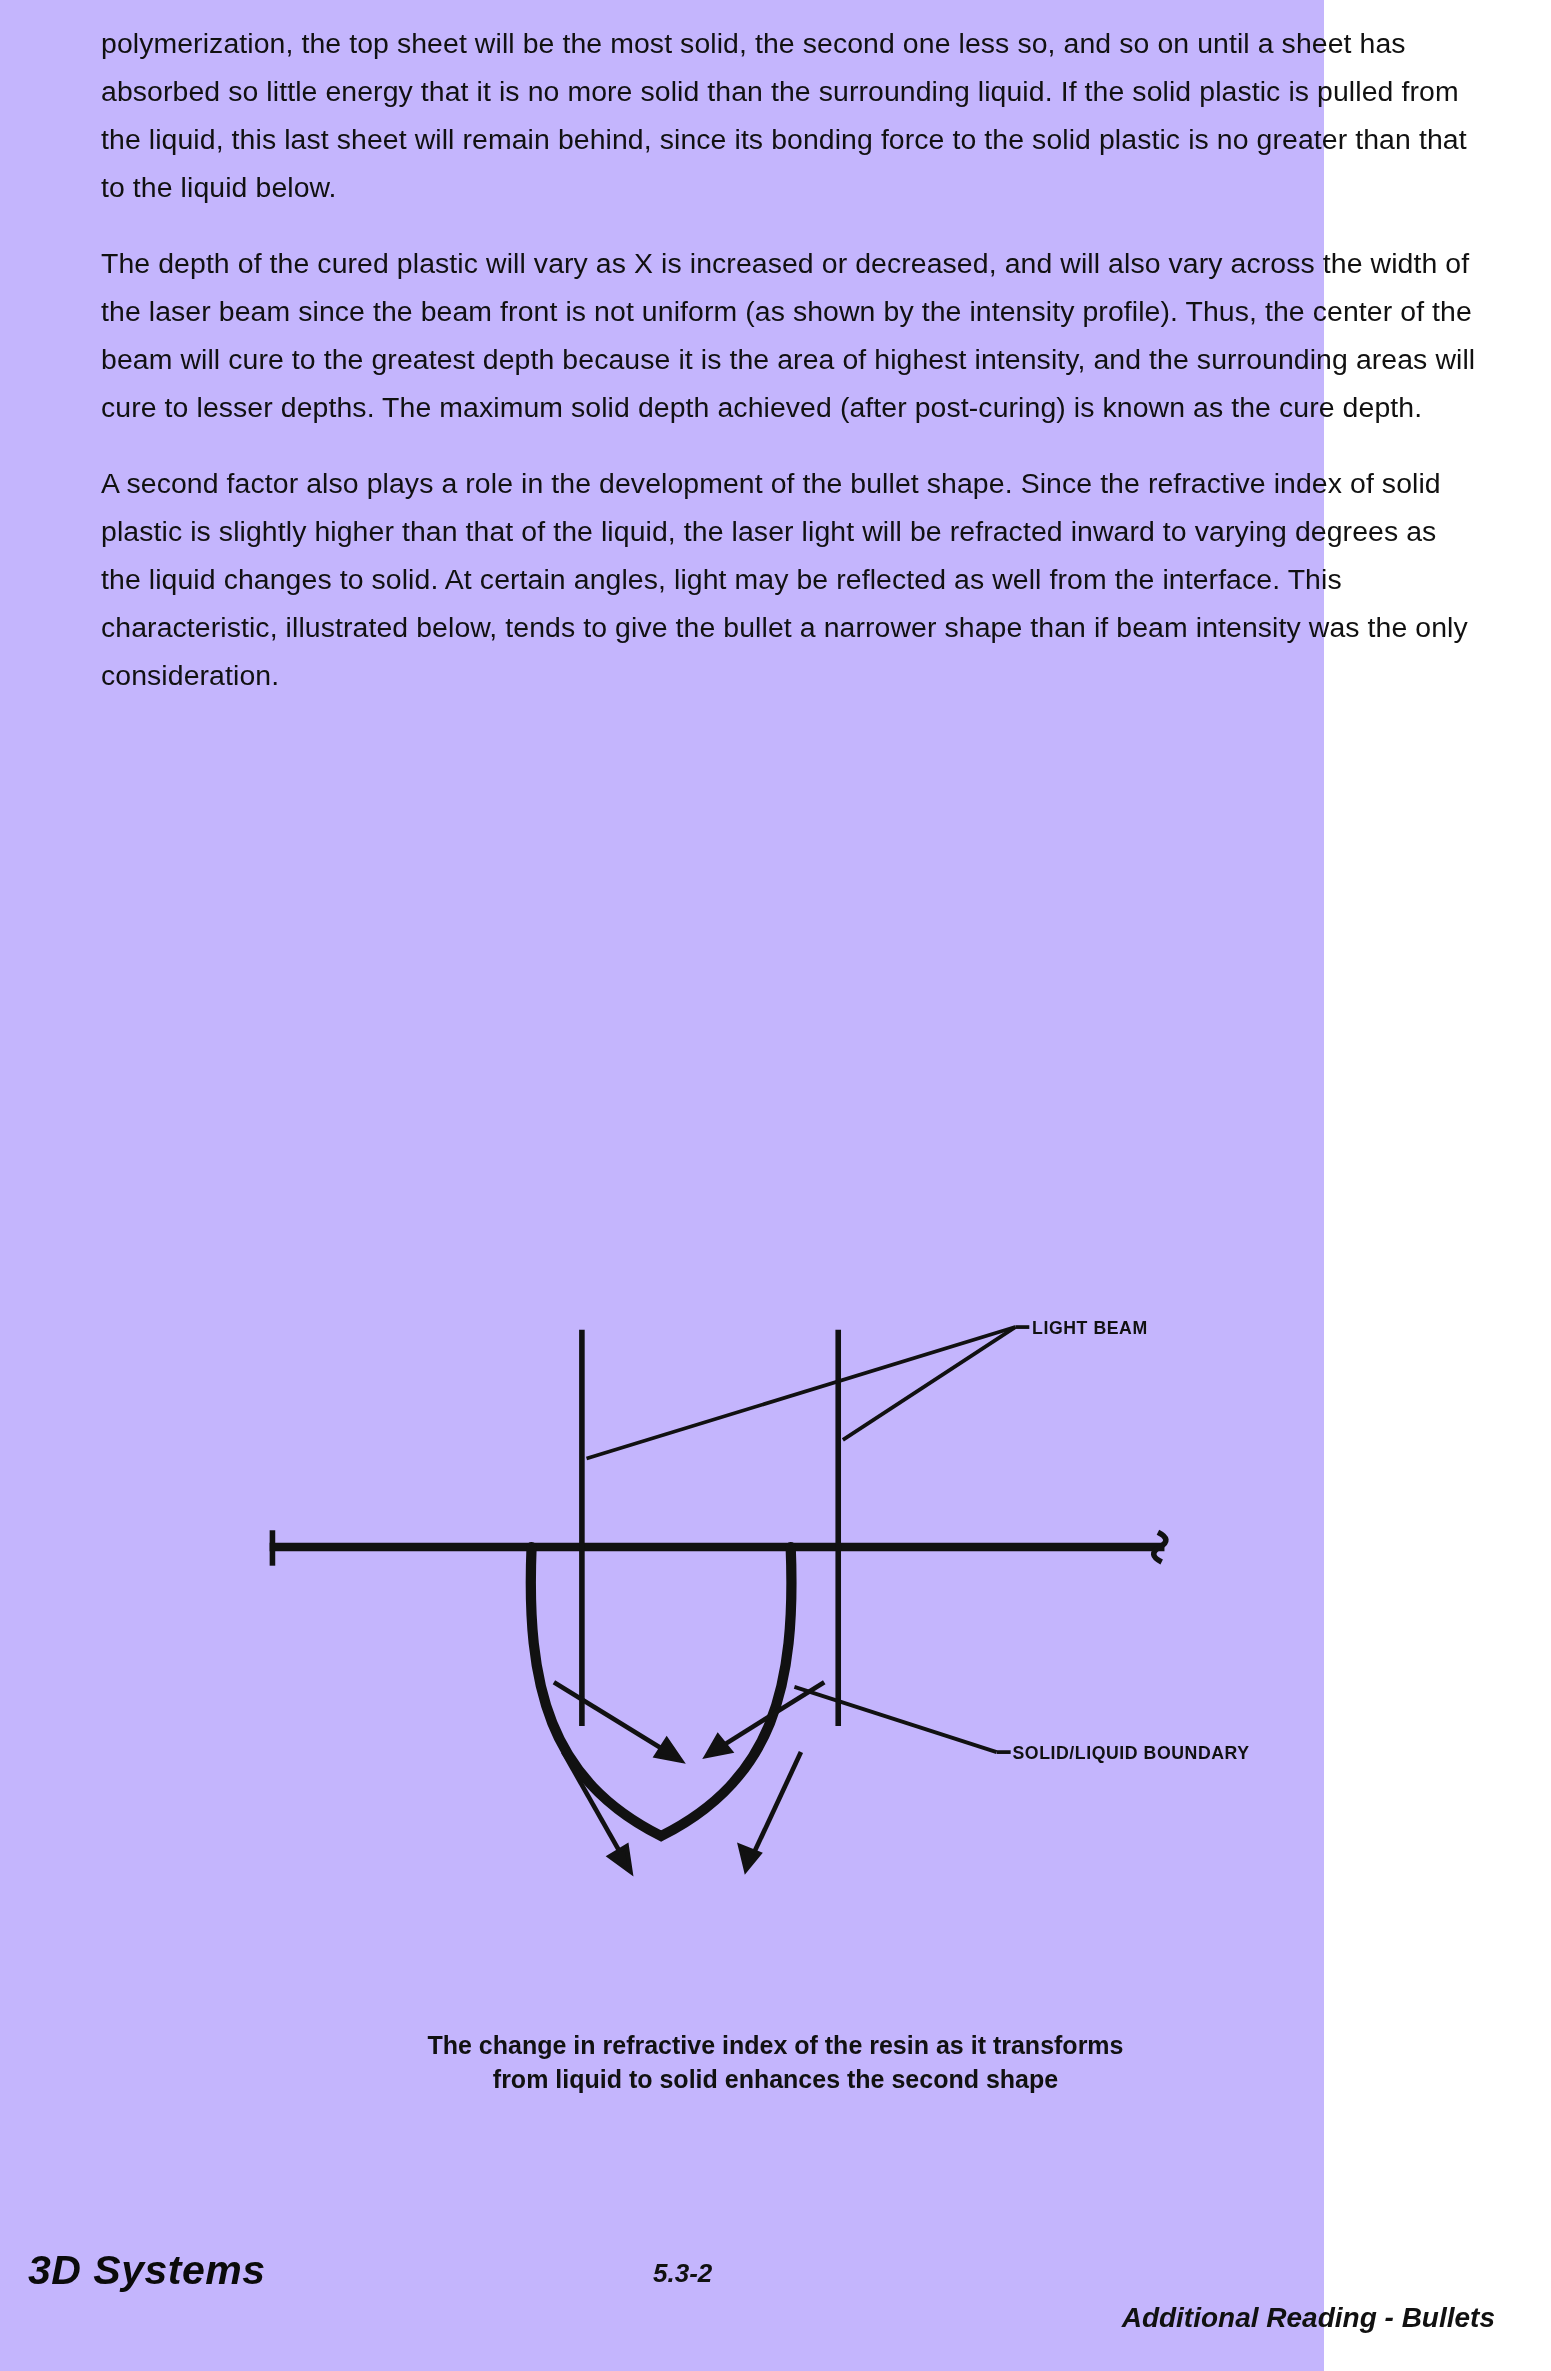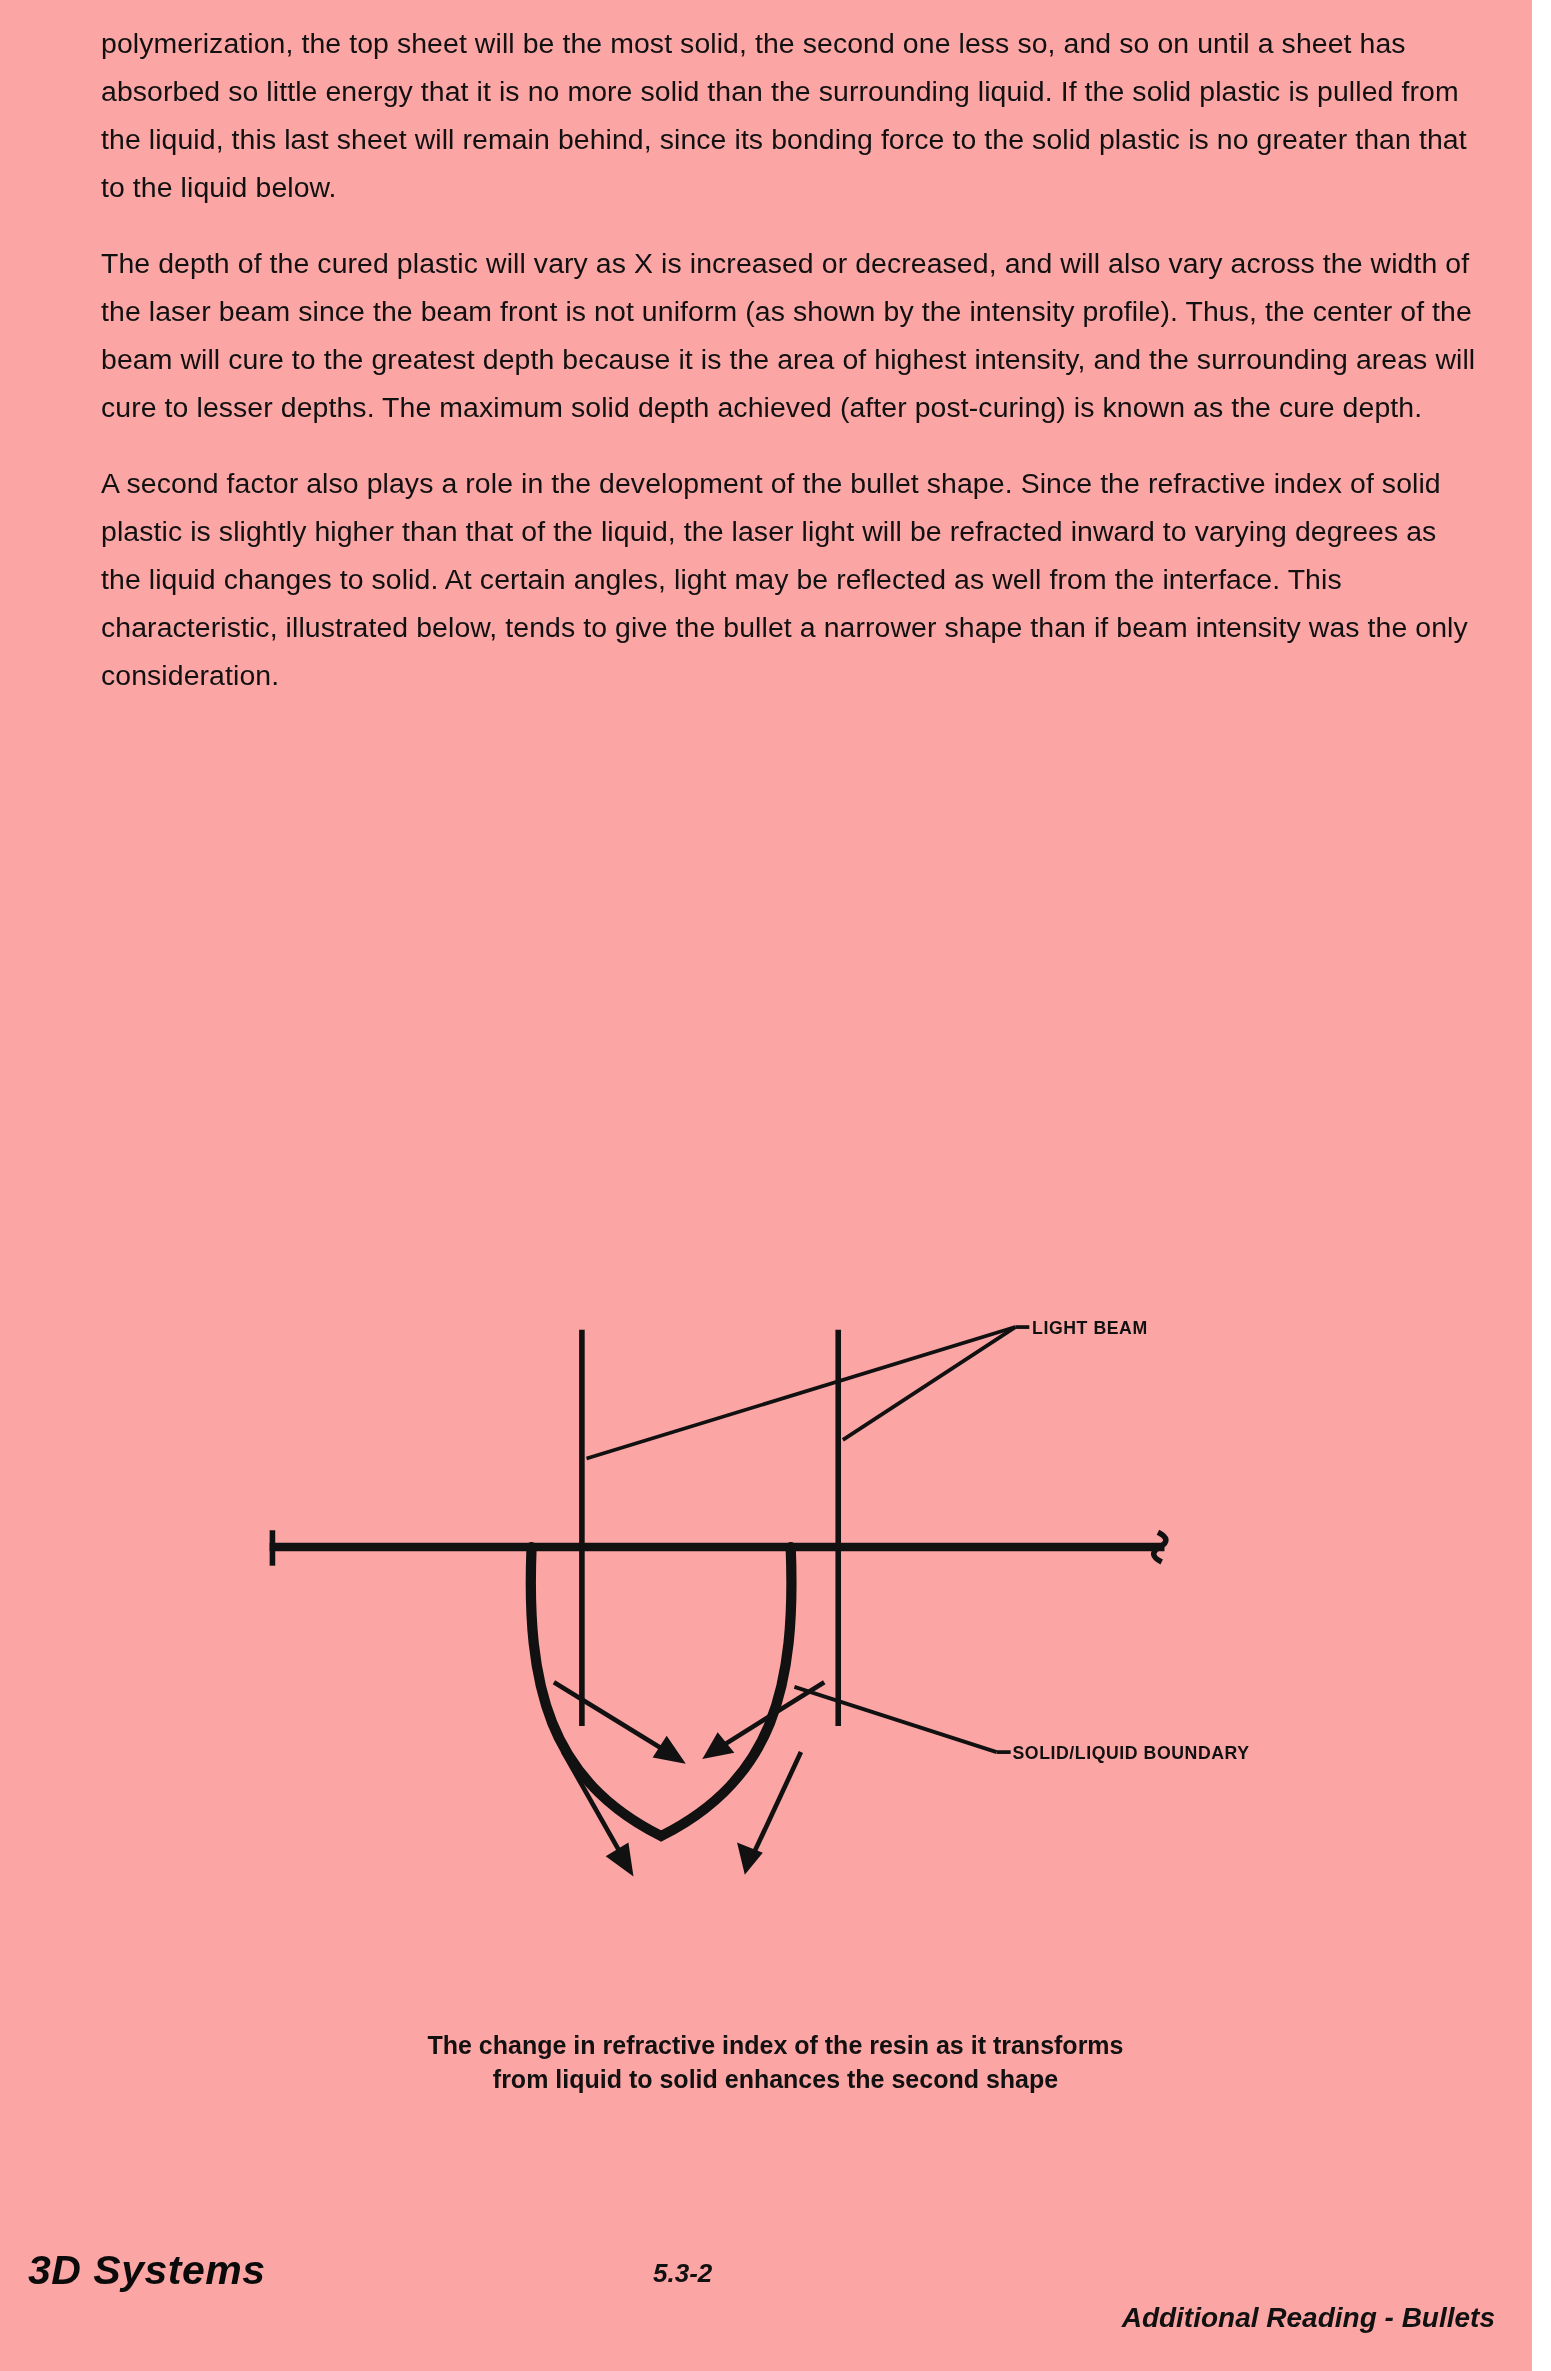--- a/index.html
+++ b/index.html
@@ -11,23 +11,23 @@
     width: 1551px;
     height: 2372px;
     position: relative;
     font-family: "Liberation Sans", sans-serif;
     color: #0a0a0a;
     overflow: hidden;
   }
   .page {
     position: absolute;
     left: 0; top: 0;
-    width: 1532px;
+    width: 1324px;
     height: 2372px;
-    background: #fca5a5;
+    background: #c4b5fd;
   }
   .body-text {
     position: absolute;
     left: 101px;
     width: 1380px;
   }
   .para {
     font-size: 28.4px;
     line-height: 48px;
     letter-spacing: 0.1px;

